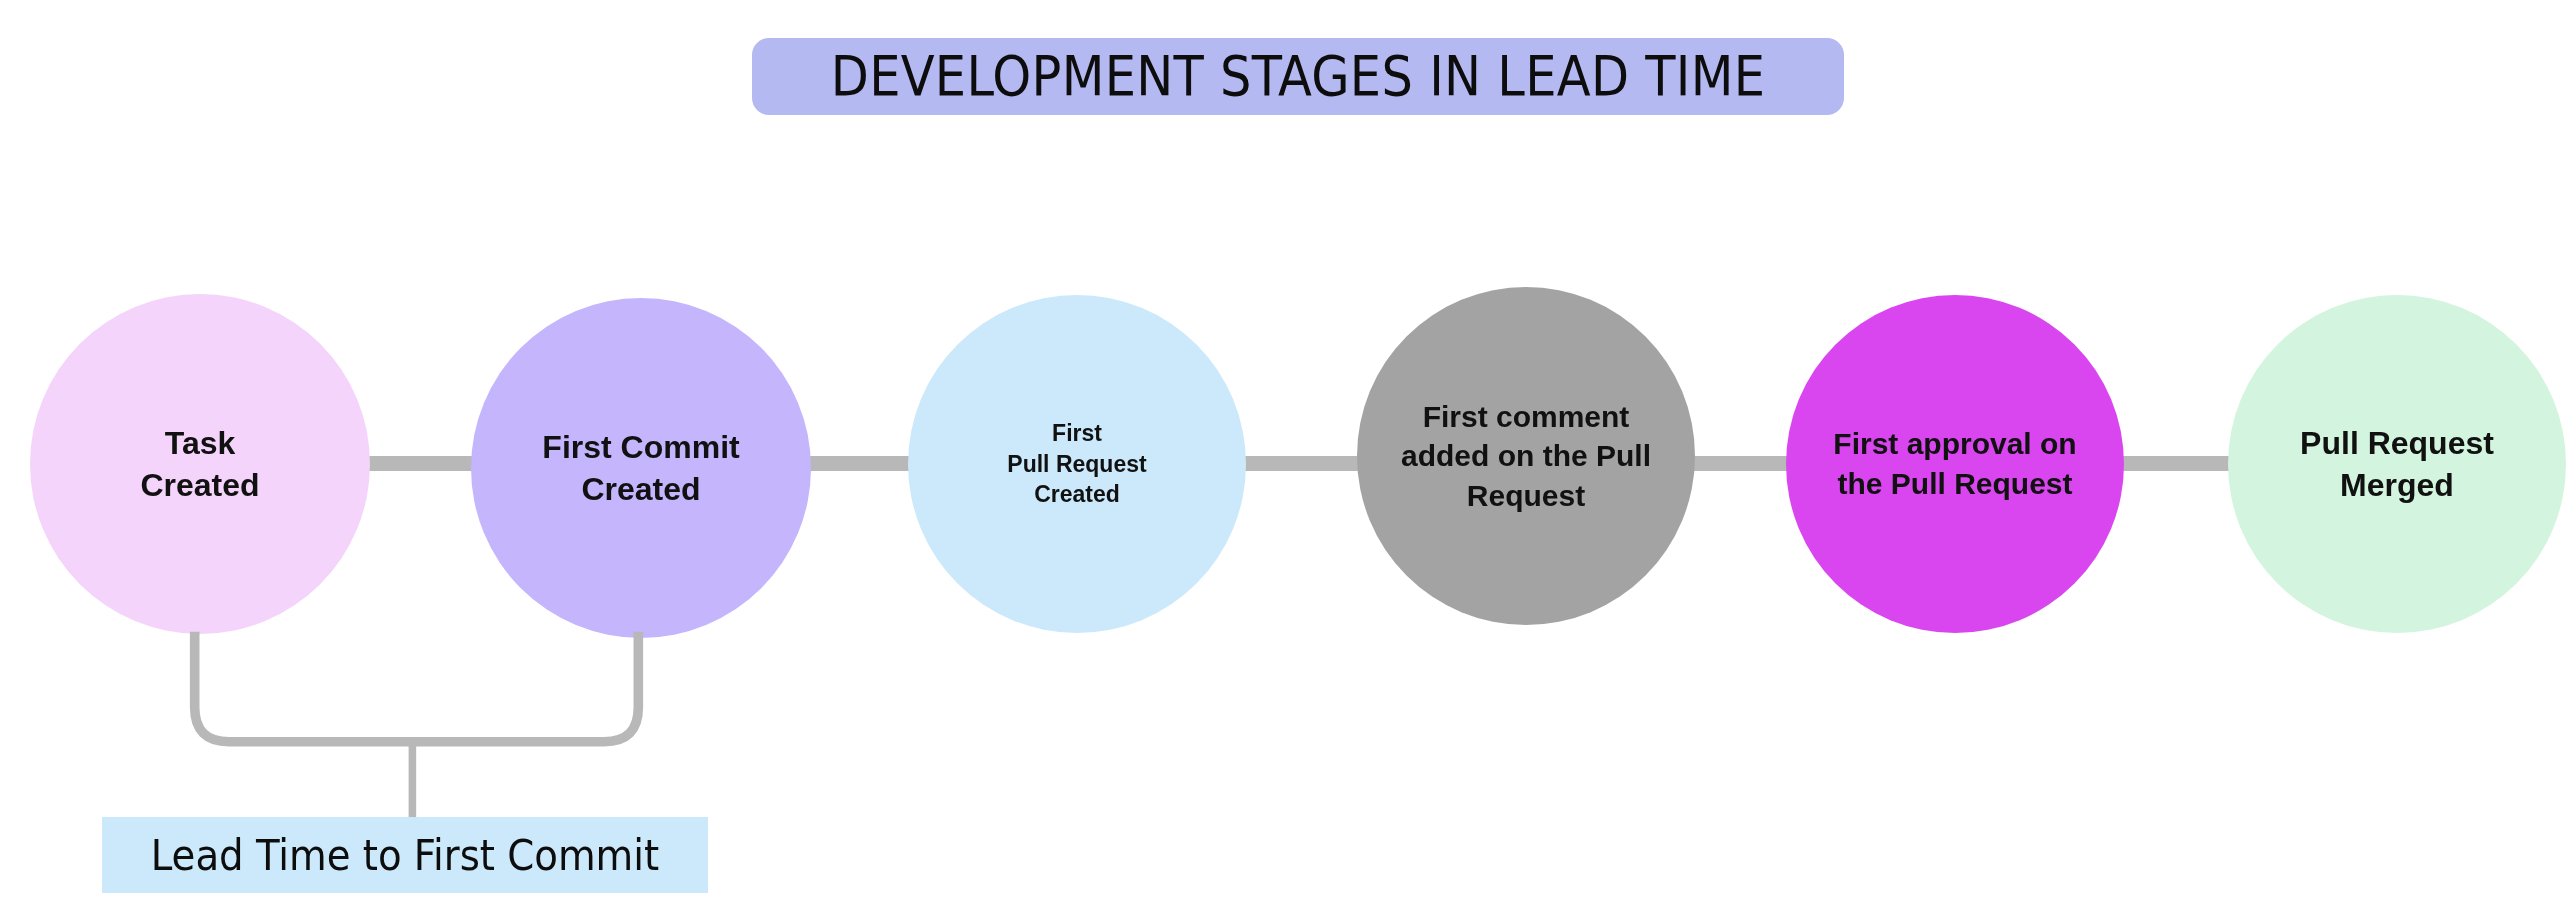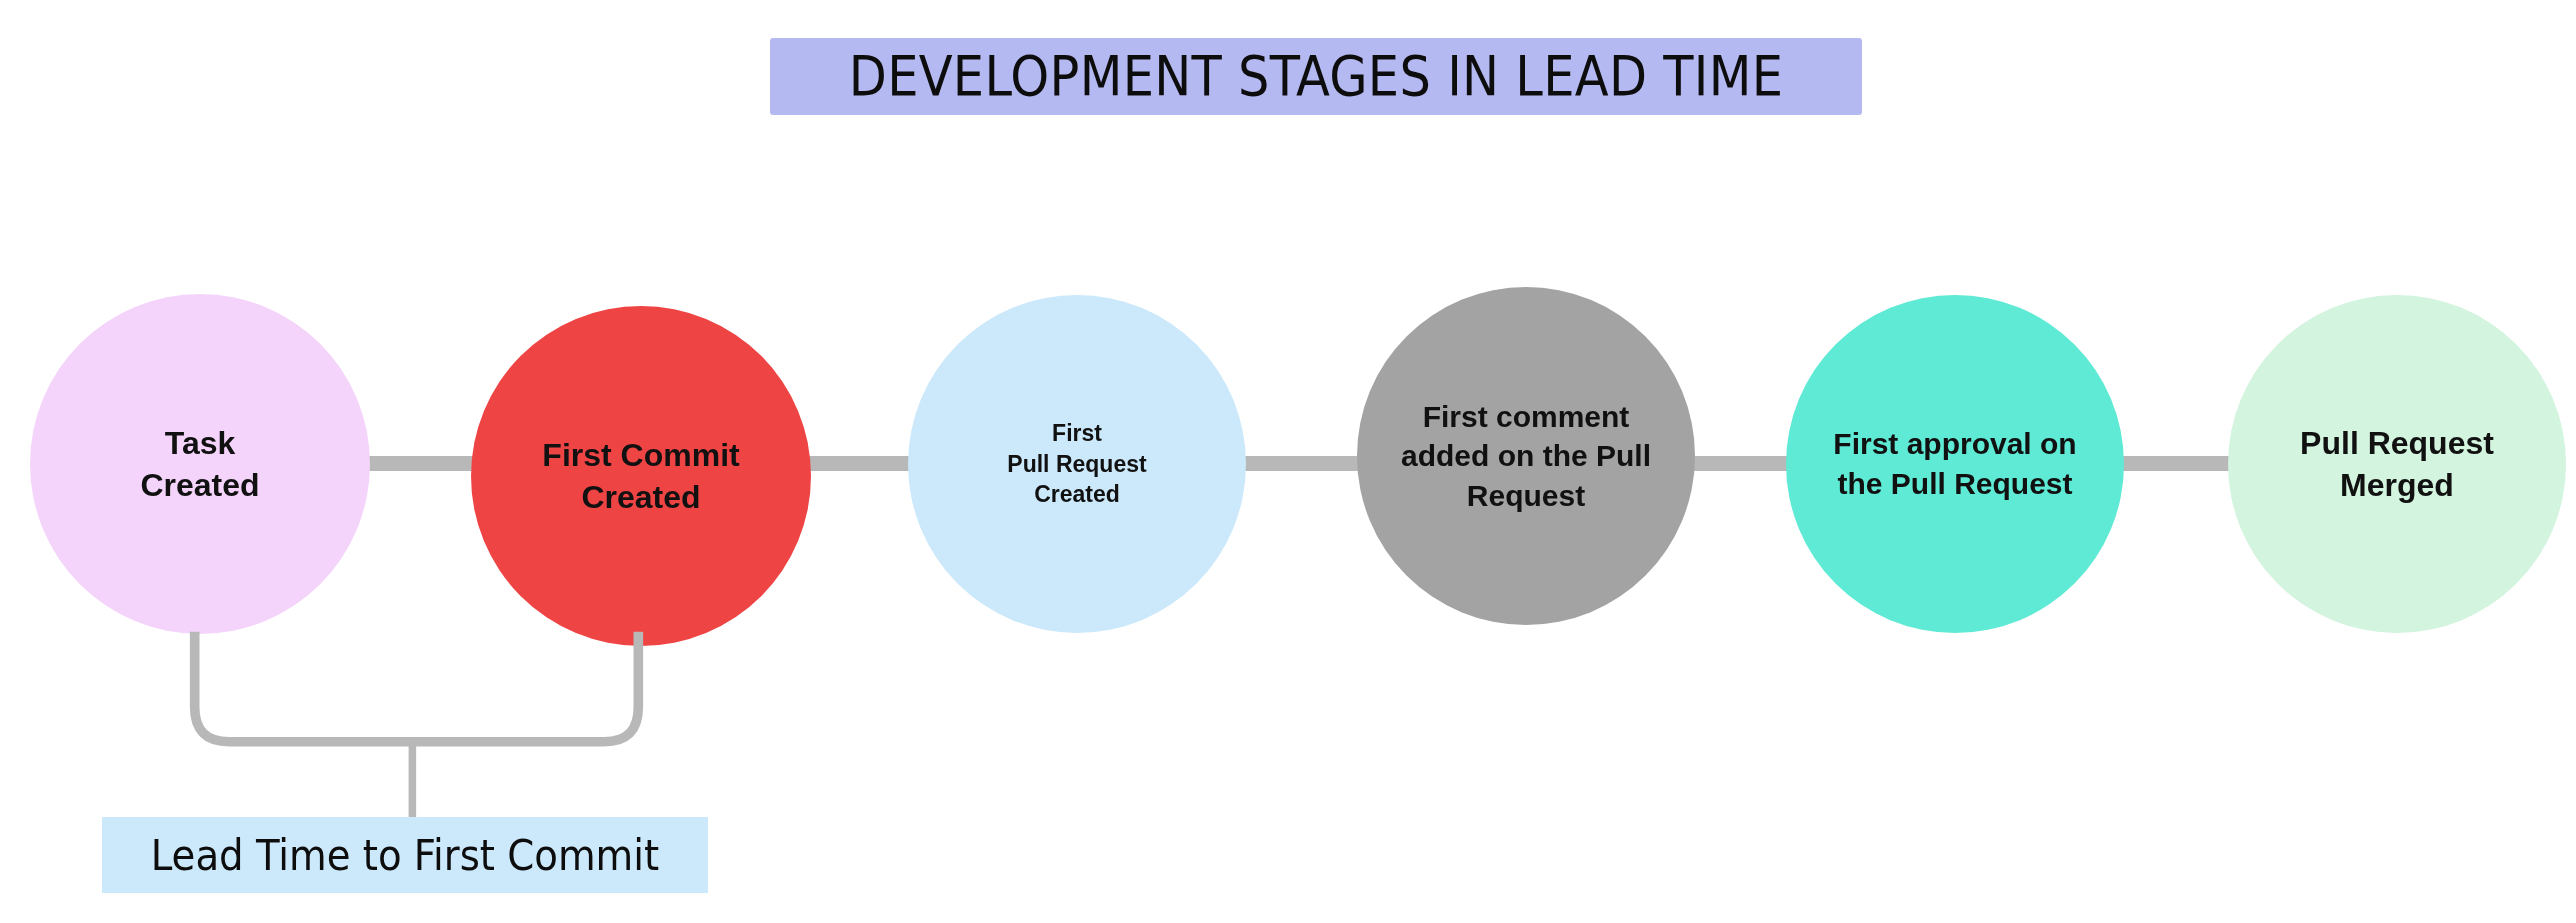--- a/index.html
+++ b/index.html
@@ -23,26 +23,25 @@
   }
 
   
   .title-box {
     position: absolute;
     left: 752px;
     top: 38px;
     width: 1092px;
     height: 77px;
     background: #b5b9f2;
-    border-radius: 3px;
+    border-radius: 17px;
     display: flex;
     align-items: center;
     justify-content: center;
     box-sizing: border-box;
-    margin-left: 18px;
   }
   .title-text {
     font-family: "DejaVu Sans Condensed", "Liberation Sans Narrow", "Liberation Sans", sans-serif;
     font-size: 55px;
     font-weight: 400;
     color: #0d0d0d;
     letter-spacing: 0.3px;
     white-space: nowrap;
     line-height: 1;
   }
@@ -124,38 +123,38 @@
   <div class="connector" id="conn-1" style="left: 804px; width: 114px; background: rgb(184, 184, 184);"></div>
   <div class="connector" id="conn-2" style="left: 1238px; width: 146px; background: rgb(184, 184, 184);"></div>
   <div class="connector" id="conn-3" style="left: 1687px; width: 107px; background: rgb(184, 184, 184);"></div>
   <div class="connector" id="conn-4" style="left: 2116px; width: 114px; background: rgb(184, 184, 184);"></div>
 
   <div class="node pink" id="node-0" style="width: 340px; height: 340px; left: 30px; top: 294px; background: rgb(244, 212, 250);">
     <span class="node-label" style="font-size: 32px;">Task
 Created</span>
   </div>
 
-  <div class="node blue" id="node-1" style="width: 340px; height: 340px; left: 471px; top: 306px; background: #ef4444;">
+  <div class="node blue" id="node-1" style="width: 340px; height: 340px; left: 471px; top: 298px; background: #c4b5fd;">
     <span class="node-label" style="font-size: 32px;">First Commit
 Created</span>
   </div>
 
   <div class="node blue" id="node-2" style="width: 338px; height: 338px; left: 908px; top: 295px; background: rgb(204, 233, 251);">
     <span class="node-label" style="font-size: 23px;">First
 Pull Request
 Created</span>
   </div>
 
   <div class="node blue" id="node-3" style="width: 338px; height: 338px; left: 1357px; top: 287px; background: #a3a3a3;">
     <span class="node-label" style="font-size: 30px;">First comment
 added on the Pull
 Request</span>
   </div>
 
-  <div class="node blue" id="node-4" style="width: 338px; height: 338px; left: 1786px; top: 295px; background: #5eead4;">
+  <div class="node blue" id="node-4" style="width: 338px; height: 338px; left: 1786px; top: 295px; background: #d946ef;">
     <span class="node-label" style="font-size: 30px;">First approval on
 the Pull Request</span>
   </div>
 
   <div class="node green" id="node-5" style="width: 338px; height: 338px; left: 2228px; top: 295px; background: rgb(211, 244, 222);">
     <span class="node-label" style="font-size: 32px;">Pull Request
 Merged</span>
   </div>
 
   <svg id="bracket" viewBox="0 0 3750 1344" xmlns="http://www.w3.org/2000/svg">

